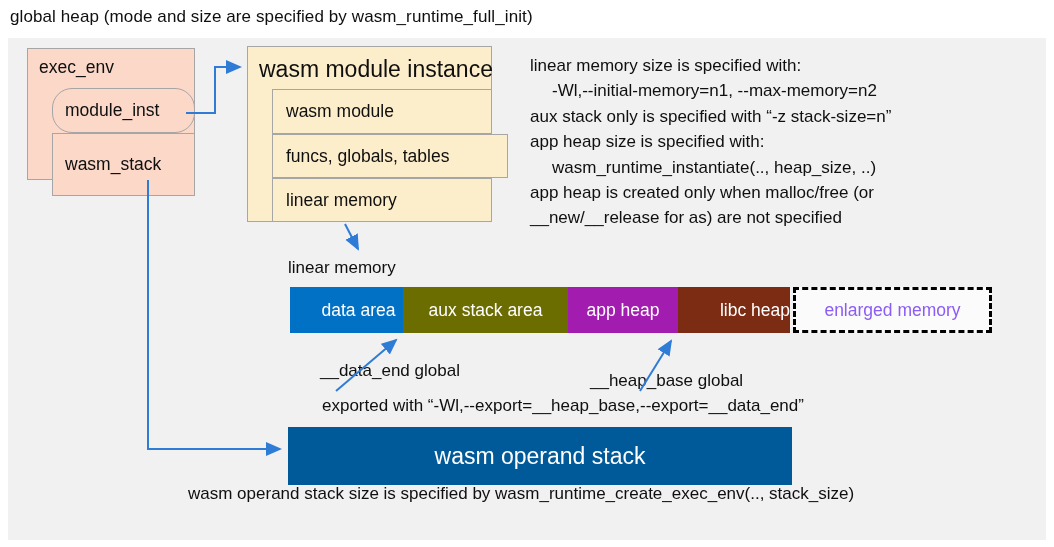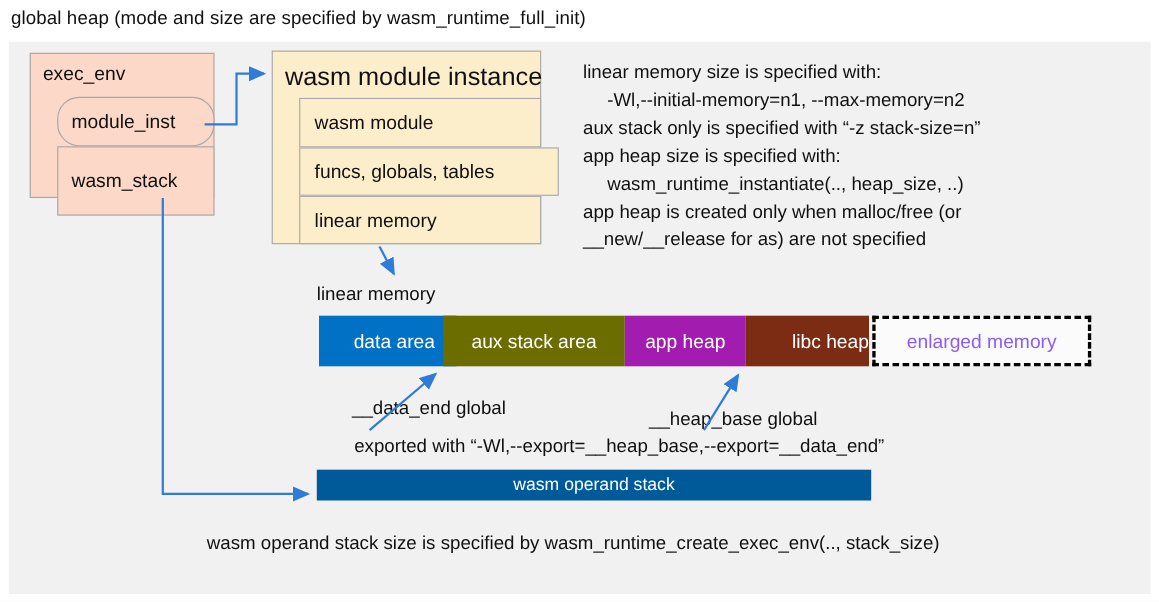--- a/index.html
+++ b/index.html
@@ -45,22 +45,22 @@
   #seg-appheap{left:568px;width:110px;background:#00b2f0;}
   #seg-libc{left:678px;width:112px;background:#7c2c12;justify-content:flex-end;}
   #seg-enlarged{left:793px;top:287px;width:199px;height:46px;box-sizing:border-box;
     background:#fbfbfb;border:3px dashed #000000;color:#1b3a68;
     display:flex;align-items:center;justify-content:center;font-size:17.5px;}
   
   #data-end-label{left:320px;top:361px;font-size:17px;}
   #heap-base-label{left:590px;top:371px;font-size:17px;}
   #export-line{left:296px;top:396px;font-size:17px;margin-left:26px;}
   
-  #operand-bar{left:288px;top:427px;width:504px;height:28px;background:#005a9a;
-    display:flex;align-items:center;justify-content:center;color:#fff;font-size:16px;}
+  #operand-bar{left:288px;top:427px;width:504px;height:58px;background:#005a9a;
+    display:flex;align-items:center;justify-content:center;color:#fff;font-size:23px;}
   #operand-notes{left:188px;top:481px;width:860px;font-size:17px;line-height:26px;}
   
   #arrows{left:0;top:0;width:1054px;height:547px;pointer-events:none;}
 </style>
 </head>
 <body>
 
 <div class="abs" id="page-title">global heap (mode and size are specified by wasm_runtime_full_init)</div>
 
 <div class="abs" id="panel"></div>

